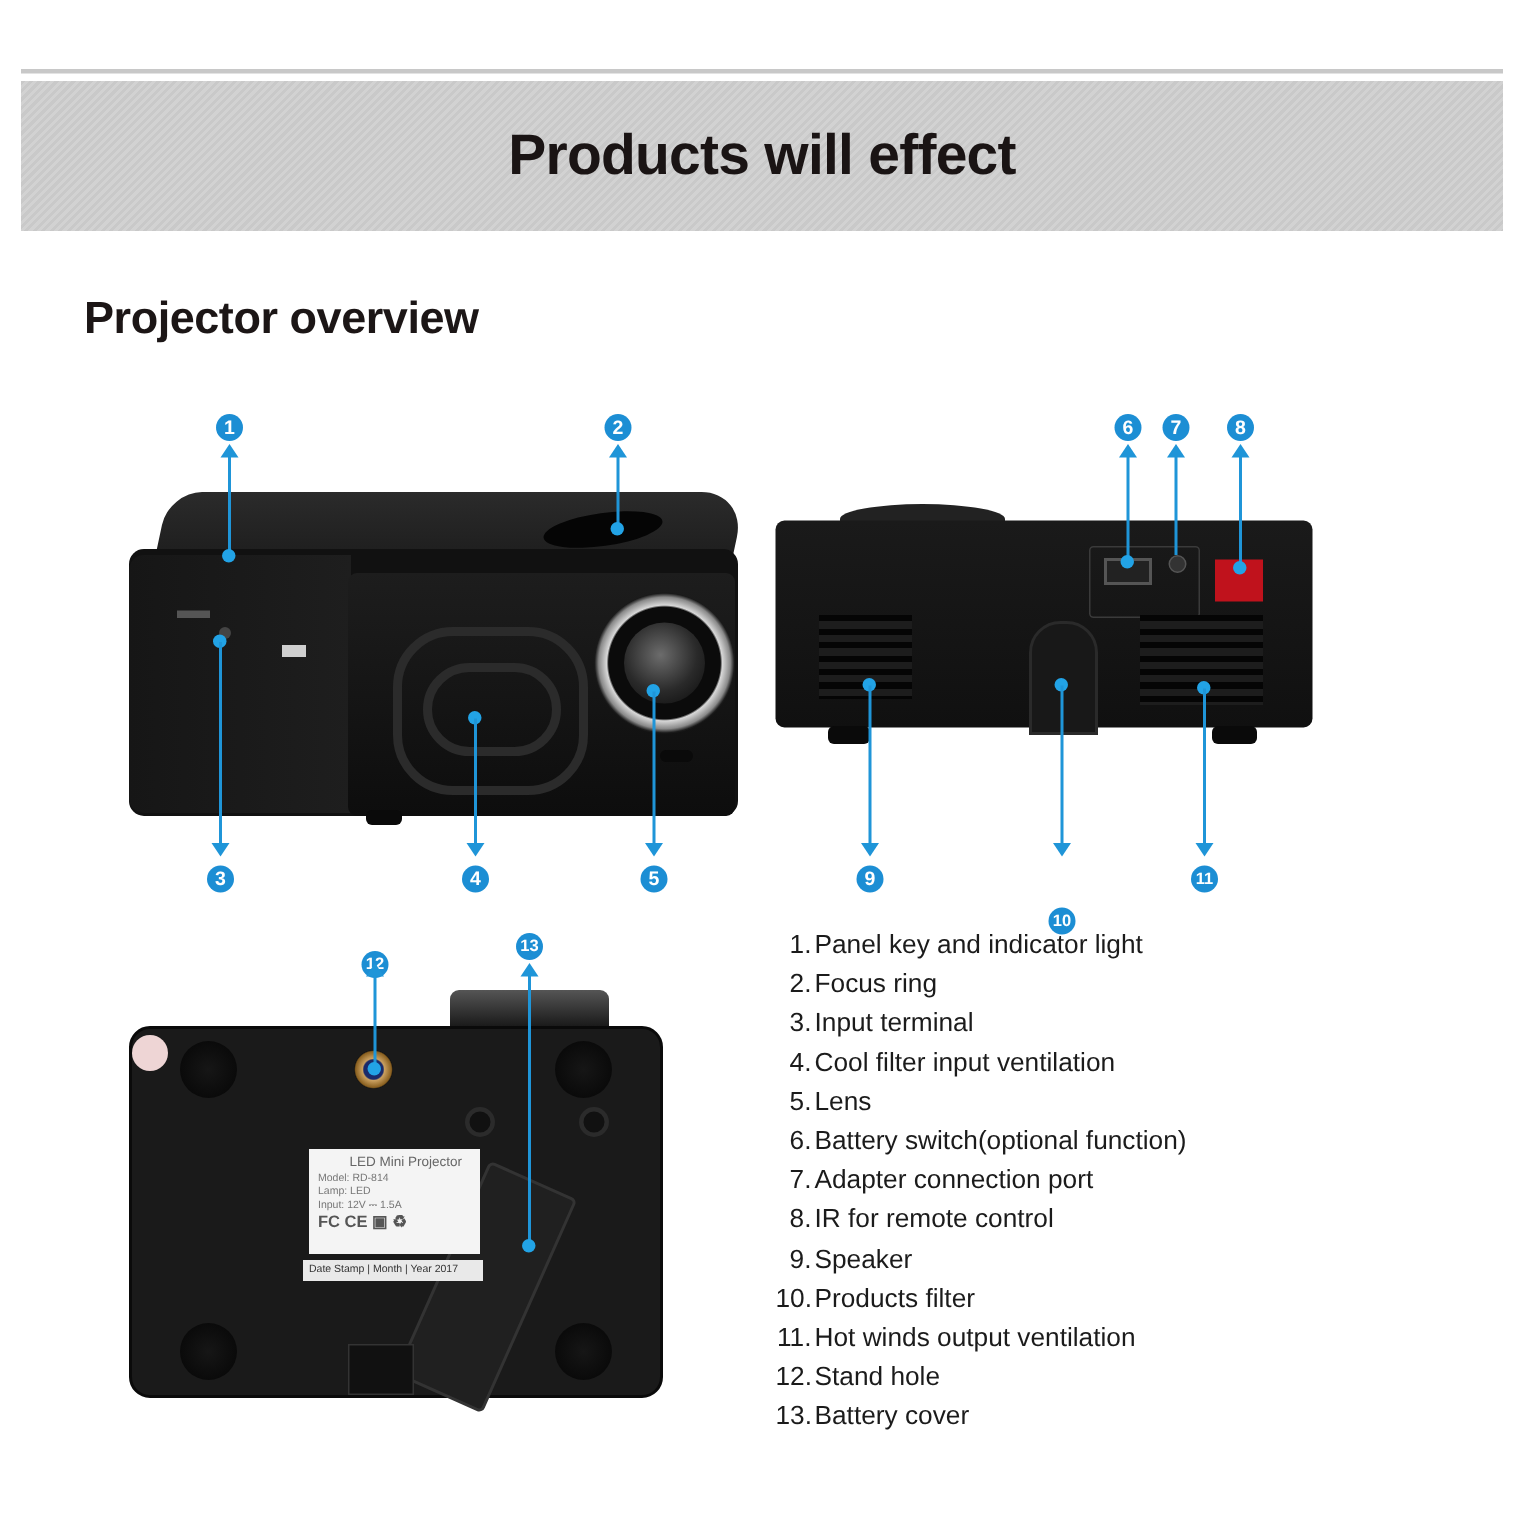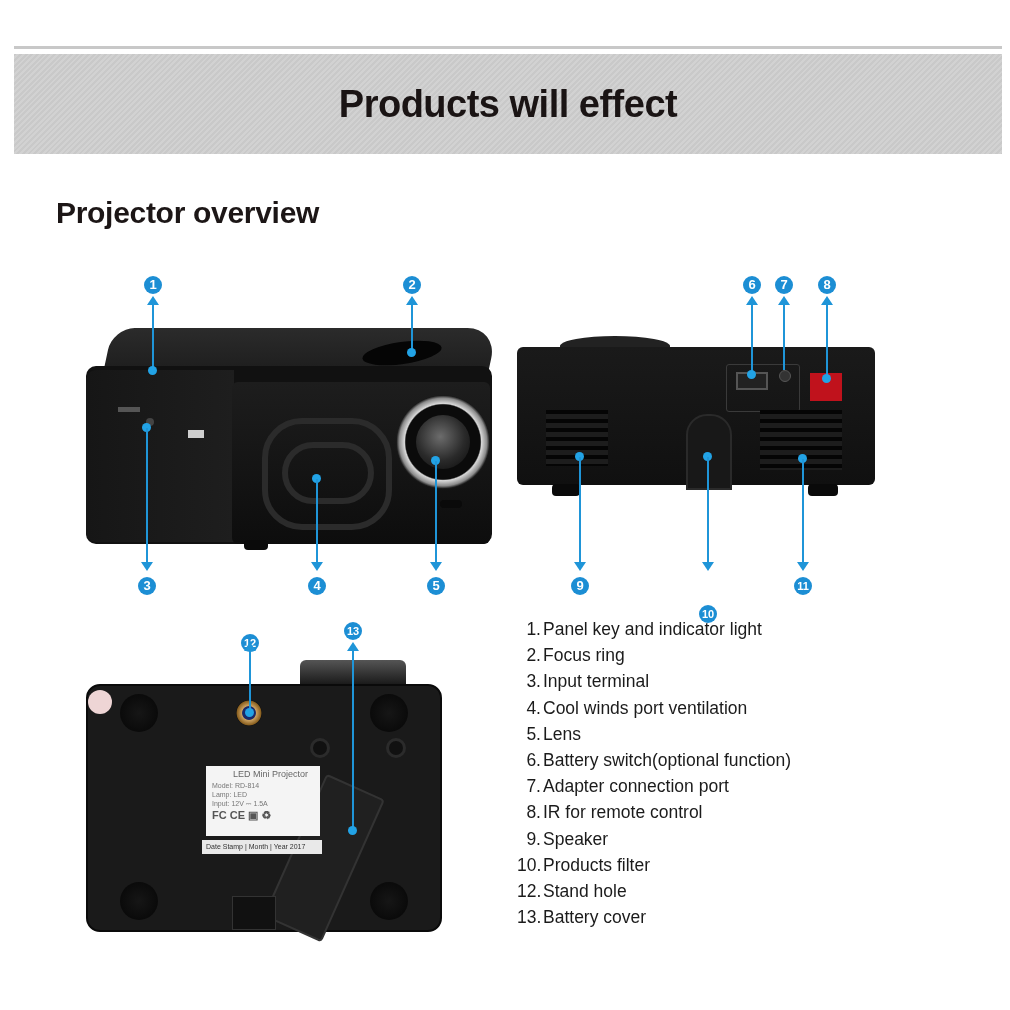--- a/index.html
+++ b/index.html
@@ -191,21 +191,21 @@
   <div class="legend-row">
       <span class="legend-num">2.</span>
       <span>Focus ring</span>
     </div>
   <div class="legend-row">
       <span class="legend-num">3.</span>
       <span>Input terminal</span>
     </div>
   <div class="legend-row">
       <span class="legend-num">4.</span>
-      <span>Cool winds port ventilation</span>
+      <span>Cool filter input ventilation</span>
     </div>
   <div class="legend-row">
       <span class="legend-num">5.</span>
       <span>Lens</span>
     </div>
   <div class="legend-row">
       <span class="legend-num">6.</span>
       <span>Battery switch(optional function)</span>
     </div>
   <div class="legend-row">
@@ -218,20 +218,24 @@
     </div>
   <div class="legend-row">
       <span class="legend-num">9.</span>
       <span>Speaker</span>
     </div>
   <div class="legend-row">
       <span class="legend-num">10.</span>
       <span>Products filter</span>
     </div>
   <div class="legend-row">
+      <span class="legend-num">11.</span>
+      <span>Hot winds output ventilation</span>
+    </div>
+  <div class="legend-row">
       <span class="legend-num">12.</span>
       <span>Stand hole</span>
     </div>
   <div class="legend-row">
       <span class="legend-num">13.</span>
       <span>Battery cover</span>
     </div>
 </div>
 
 </body></html>

